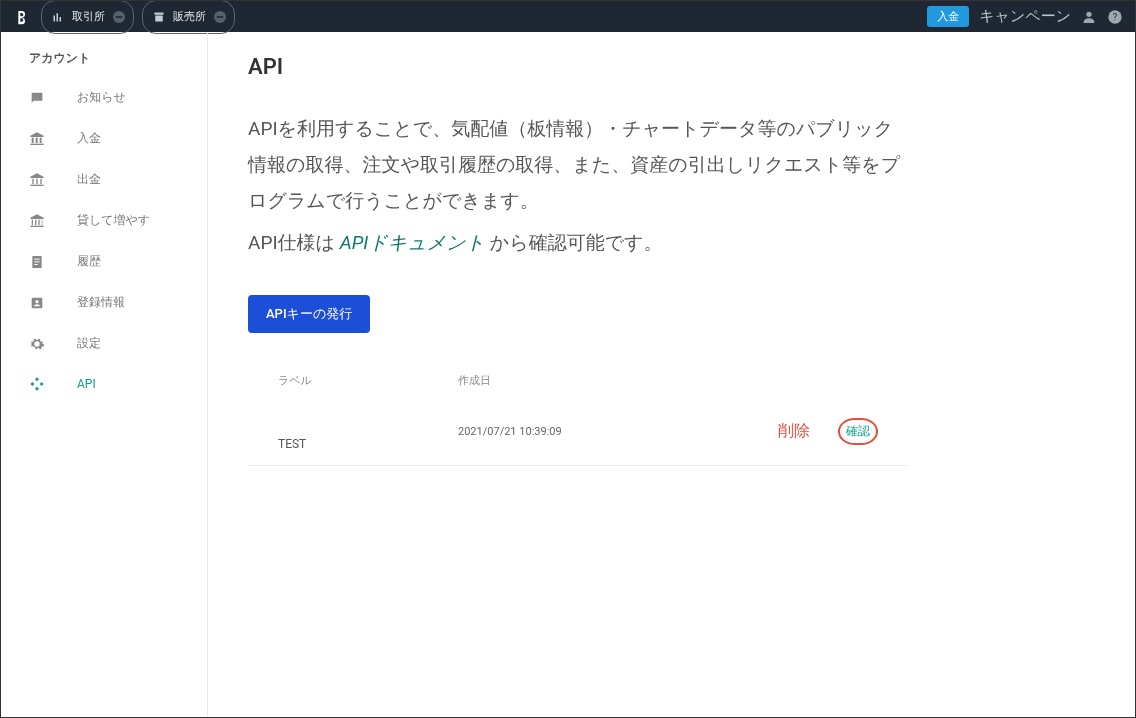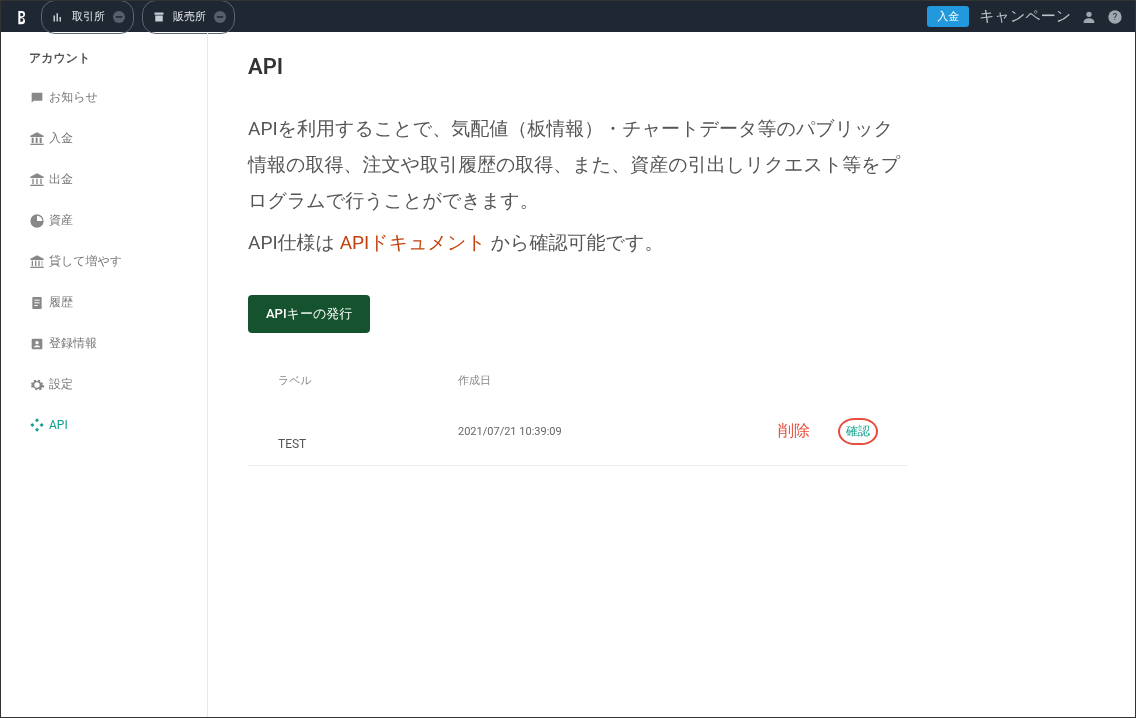--- a/index.html
+++ b/index.html
@@ -14,30 +14,30 @@
     .top-pill .p-toggle { width: 12px; height: 12px; border-radius: 50%; background: #555f6d; display:flex; align-items:center; justify-content:center; }
     .top-pill .p-toggle svg { fill:#1f2733; }
     .top-right { margin-left: auto; display: flex; align-items: center; gap: 10px; }
     .btn-deposit { background: #2299dc; color: #fff; font-size: 11px; padding: 3px 10px; border-radius: 3px; cursor: pointer; }
     .top-link { color: #bfc5cd; font-size: 15px; cursor: pointer; }
     .top-icon { width: 16px; height: 16px; display:flex; align-items:center; justify-content:center; cursor:pointer; }
     .top-icon svg { fill: #9ea6b0; }
     .body-wrap { display: flex; height: calc(100% - 31px); }
     .sidebar { width: 207px; border-right: 1px solid #e8e8e8; padding: 18px 0 0 10px; }
     .sb-header { font-size: 12px; color: #555; font-weight: 600; padding: 0 0 10px 18px; }
-    .sb-item { display: flex; align-items: center; gap: 4px; padding: 12px 0 12px 18px; font-size: 12px; color: #777; cursor: pointer; }
+    .sb-item { display: flex; align-items: center; gap: 32px; padding: 12px 0 12px 18px; font-size: 12px; color: #777; cursor: pointer; }
     .sb-item.active { color: #0ea08b; }
     .sb-item.active .sb-icon svg { fill: #0ea08b; }
     .sb-icon { width: 16px; height: 16px; display:flex; align-items:center; justify-content:center; }
     .sb-icon svg { fill: #888; width:16px; height:16px; }
     .main { flex: 1; padding: 22px 40px; overflow-y: auto; }
     .page-title { font-size: 22px; font-weight: 600; color: #333; margin-bottom: 32px; }
     .desc { font-size: 19px; color: #555; line-height: 1.9; margin-bottom: 6px; max-width: 660px; }
-    .desc a { color: #c2410c; text-decoration: none; }
-    .btn-issue { display: inline-block; background: #14532d; color: #fff; font-size: 13px; font-weight: 500; padding: 10px 18px; border-radius: 4px; margin-top: 28px; cursor: pointer; }
+    .desc a { color: #0f766e; text-decoration: none; font-style: italic; }
+    .btn-issue { display: inline-block; background: #1d4ed8; color: #fff; font-size: 13px; font-weight: 500; padding: 10px 18px; border-radius: 4px; margin-top: 28px; cursor: pointer; }
     .table-wrap { margin-top: 30px; width: 660px; }
     .thead { display: flex; font-size: 11px; color: #888; padding: 10px 30px; }
     .thead .col-label { width: 180px; }
     .thead .col-date { flex: 1; }
     .trow { display: flex; align-items: center; font-size: 12px; color: #555; padding: 14px 30px; border-bottom: 1px solid #eee; }
     .trow .col-label { width: 180px; margin-top: 25px; }
     .trow .col-date { flex: 1; font-size: 11px; color: #666; }
     .trow .col-act { display: flex; align-items: center; gap: 28px; }
     .link-delete { color: #e74c3c; font-size: 16px; cursor: pointer; background:none; border:none;text-align:right; }
     .link-confirm-wrap { display:inline-flex; align-items:flex-start; justify-content:center; border: 2px solid #e74c3c; border-radius: 50%/60%; padding: 3px 6px; }
@@ -126,28 +126,20 @@
       <span class="sb-icon">
           <svg viewBox="0 0 24 24">
             <path d="M12 2l10 5v2H2V7z"></path>
             <rect x="5" y="10" width="2" height="8"></rect>
             <rect x="11" y="10" width="2" height="8"></rect>
             <rect x="17" y="10" width="2" height="8"></rect>
             <rect x="2" y="19" width="20" height="2"></rect>
           </svg>
         </span>
       <span>出金</span>
-    </div>
-    <div class="sb-item">
-      <span class="sb-icon">
-          <svg viewBox="0 0 24 24">
-            <path d="M12 2a10 10 0 110 20 10 10 0 010-20zm0 2v8h8a8 8 0 00-8-8z"></path>
-          </svg>
-        </span>
-      <span>資産</span>
     </div>
     <div class="sb-item">
       <span class="sb-icon">
           <svg viewBox="0 0 24 24">
             <path d="M12 2l10 5v2H2V7z"></path>
             <rect x="4" y="10" width="2" height="8"></rect>
             <rect x="9" y="10" width="2" height="8"></rect>
             <rect x="14" y="10" width="2" height="8"></rect>
             <rect x="19" y="10" width="1" height="8"></rect>
             <rect x="2" y="19" width="20" height="2"></rect>

